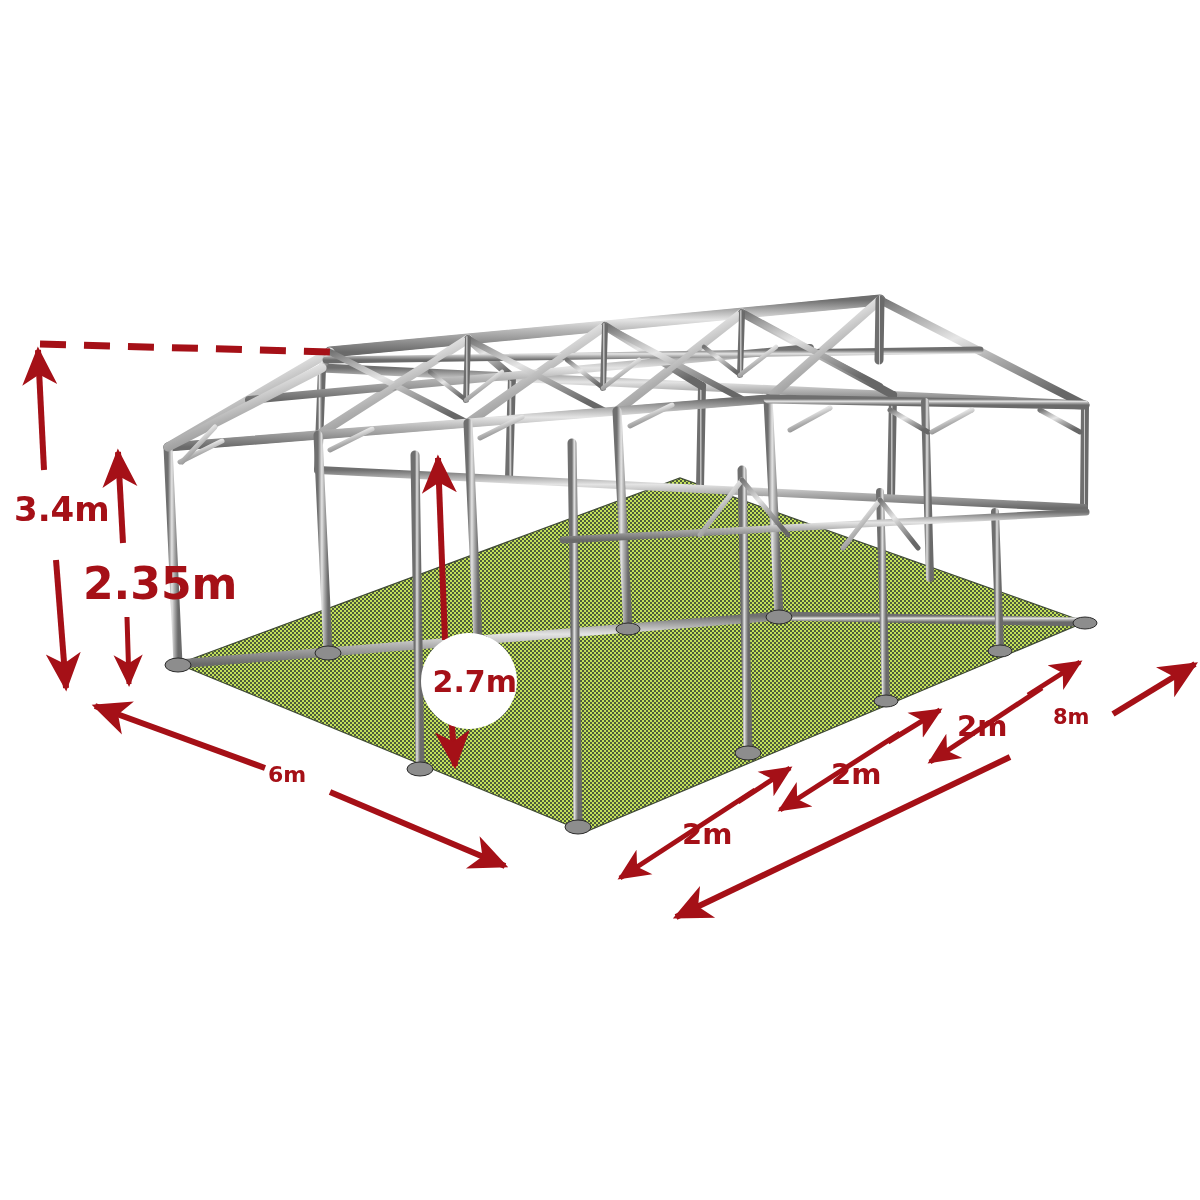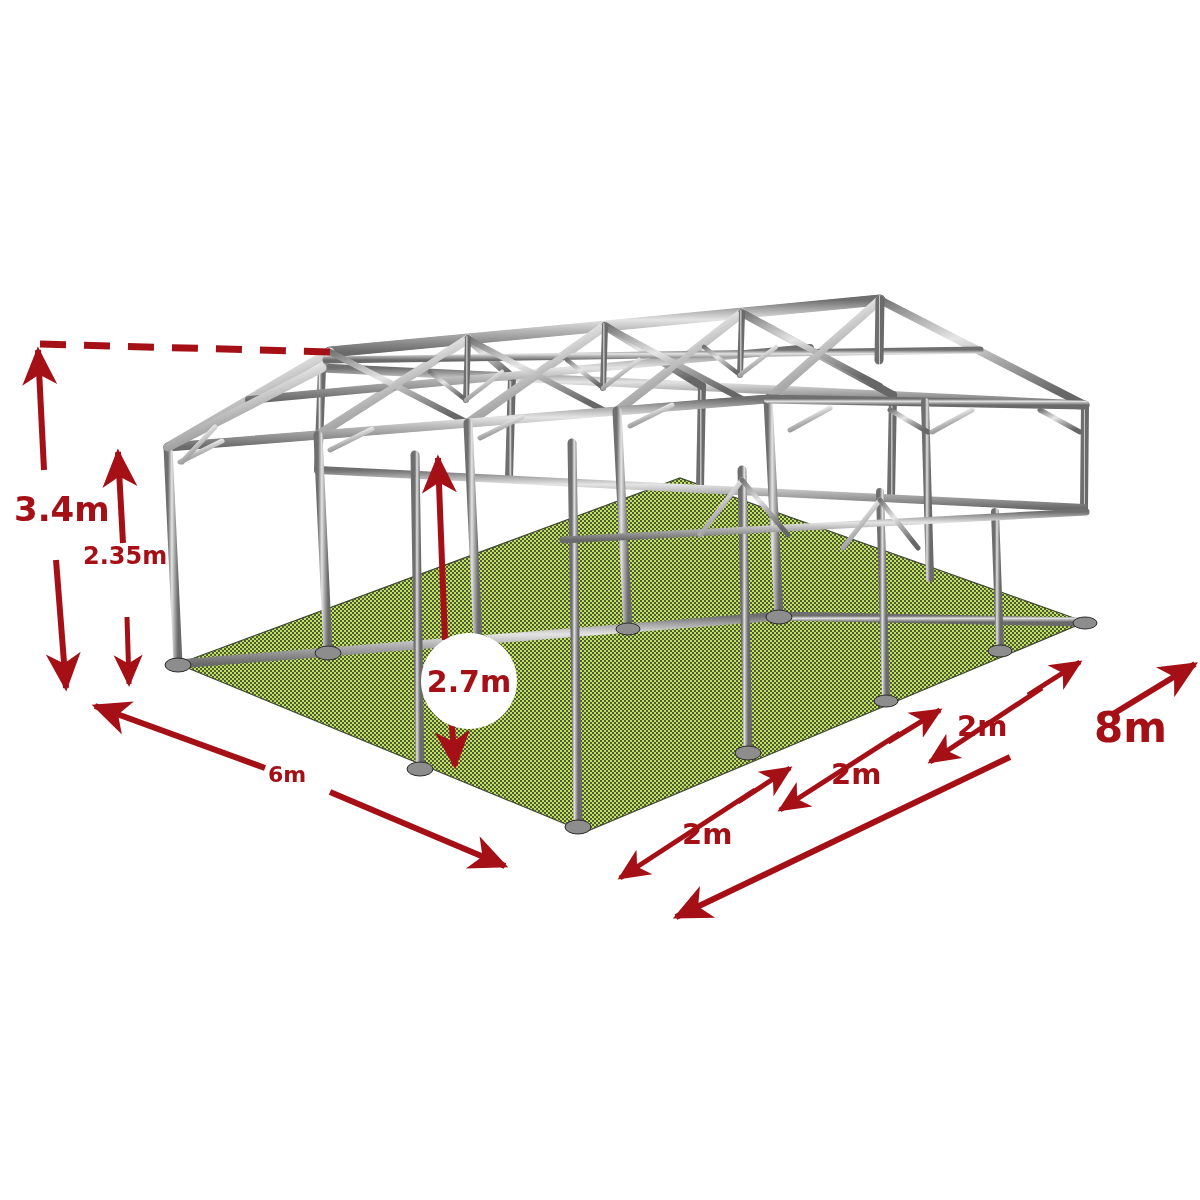--- a/index.html
+++ b/index.html
@@ -34,21 +34,21 @@
     white-space: nowrap;
     line-height: 1;
     user-select: none;
   }
   .dim-circle {
     position: absolute;
     border-radius: 50%;
     background: #ffffff;
     display: flex;
     align-items: center;
-    justify-content: center;
+    justify-content: flex-end;
     color: #A51017;
     font-weight: bold;
     font-family: "DejaVu Sans", "Liberation Sans", sans-serif;
   }
 </style>
 </head>
 <body>
 
 <div id="stage">
 
@@ -288,29 +288,29 @@
       <path d="M1042,688 L930,762" marker-end="url(#arrowRed)" stroke-width="5"></path>
       <path d="M1028,695 L1080,662" marker-end="url(#arrowRed)" stroke-width="5"></path>
 
       <path d="M1010,757 L676,917" marker-end="url(#arrowRed)"></path>
       <path d="M1113,714 L1195,664" marker-end="url(#arrowRed)"></path>
     </g>
   </svg>
 
   <div class="dim-label" style="left:14px; top:492px; font-size:34px;">3.4m</div>
 
-  <div class="dim-label" style="left:83px; top:544px; font-size:24px;">2.35m</div>
+  <div class="dim-label" style="left:83px; top:562px; font-size:44px;">2.35m</div>
 
   <div class="dim-circle" style="left:421px; top:633px; width:96px; height:96px; font-size:30px;">
     <span>2.7m</span>
   </div>
 
   <div class="dim-label" style="left:268px; top:764px; font-size:22px;">6m</div>
 
   <div class="dim-label" style="left:682px; top:820px; font-size:29px;">2m</div>
 
   <div class="dim-label" style="left:831px; top:760px; font-size:29px;">2m</div>
 
   <div class="dim-label" style="left:957px; top:712px; font-size:29px;">2m</div>
 
-  <div class="dim-label" style="left:1094px; top:707px; font-size:42px;">8m</div>
+  <div class="dim-label" style="left:1053px; top:707px; font-size:21px;">8m</div>
 
 </div>
 
 </body></html>

